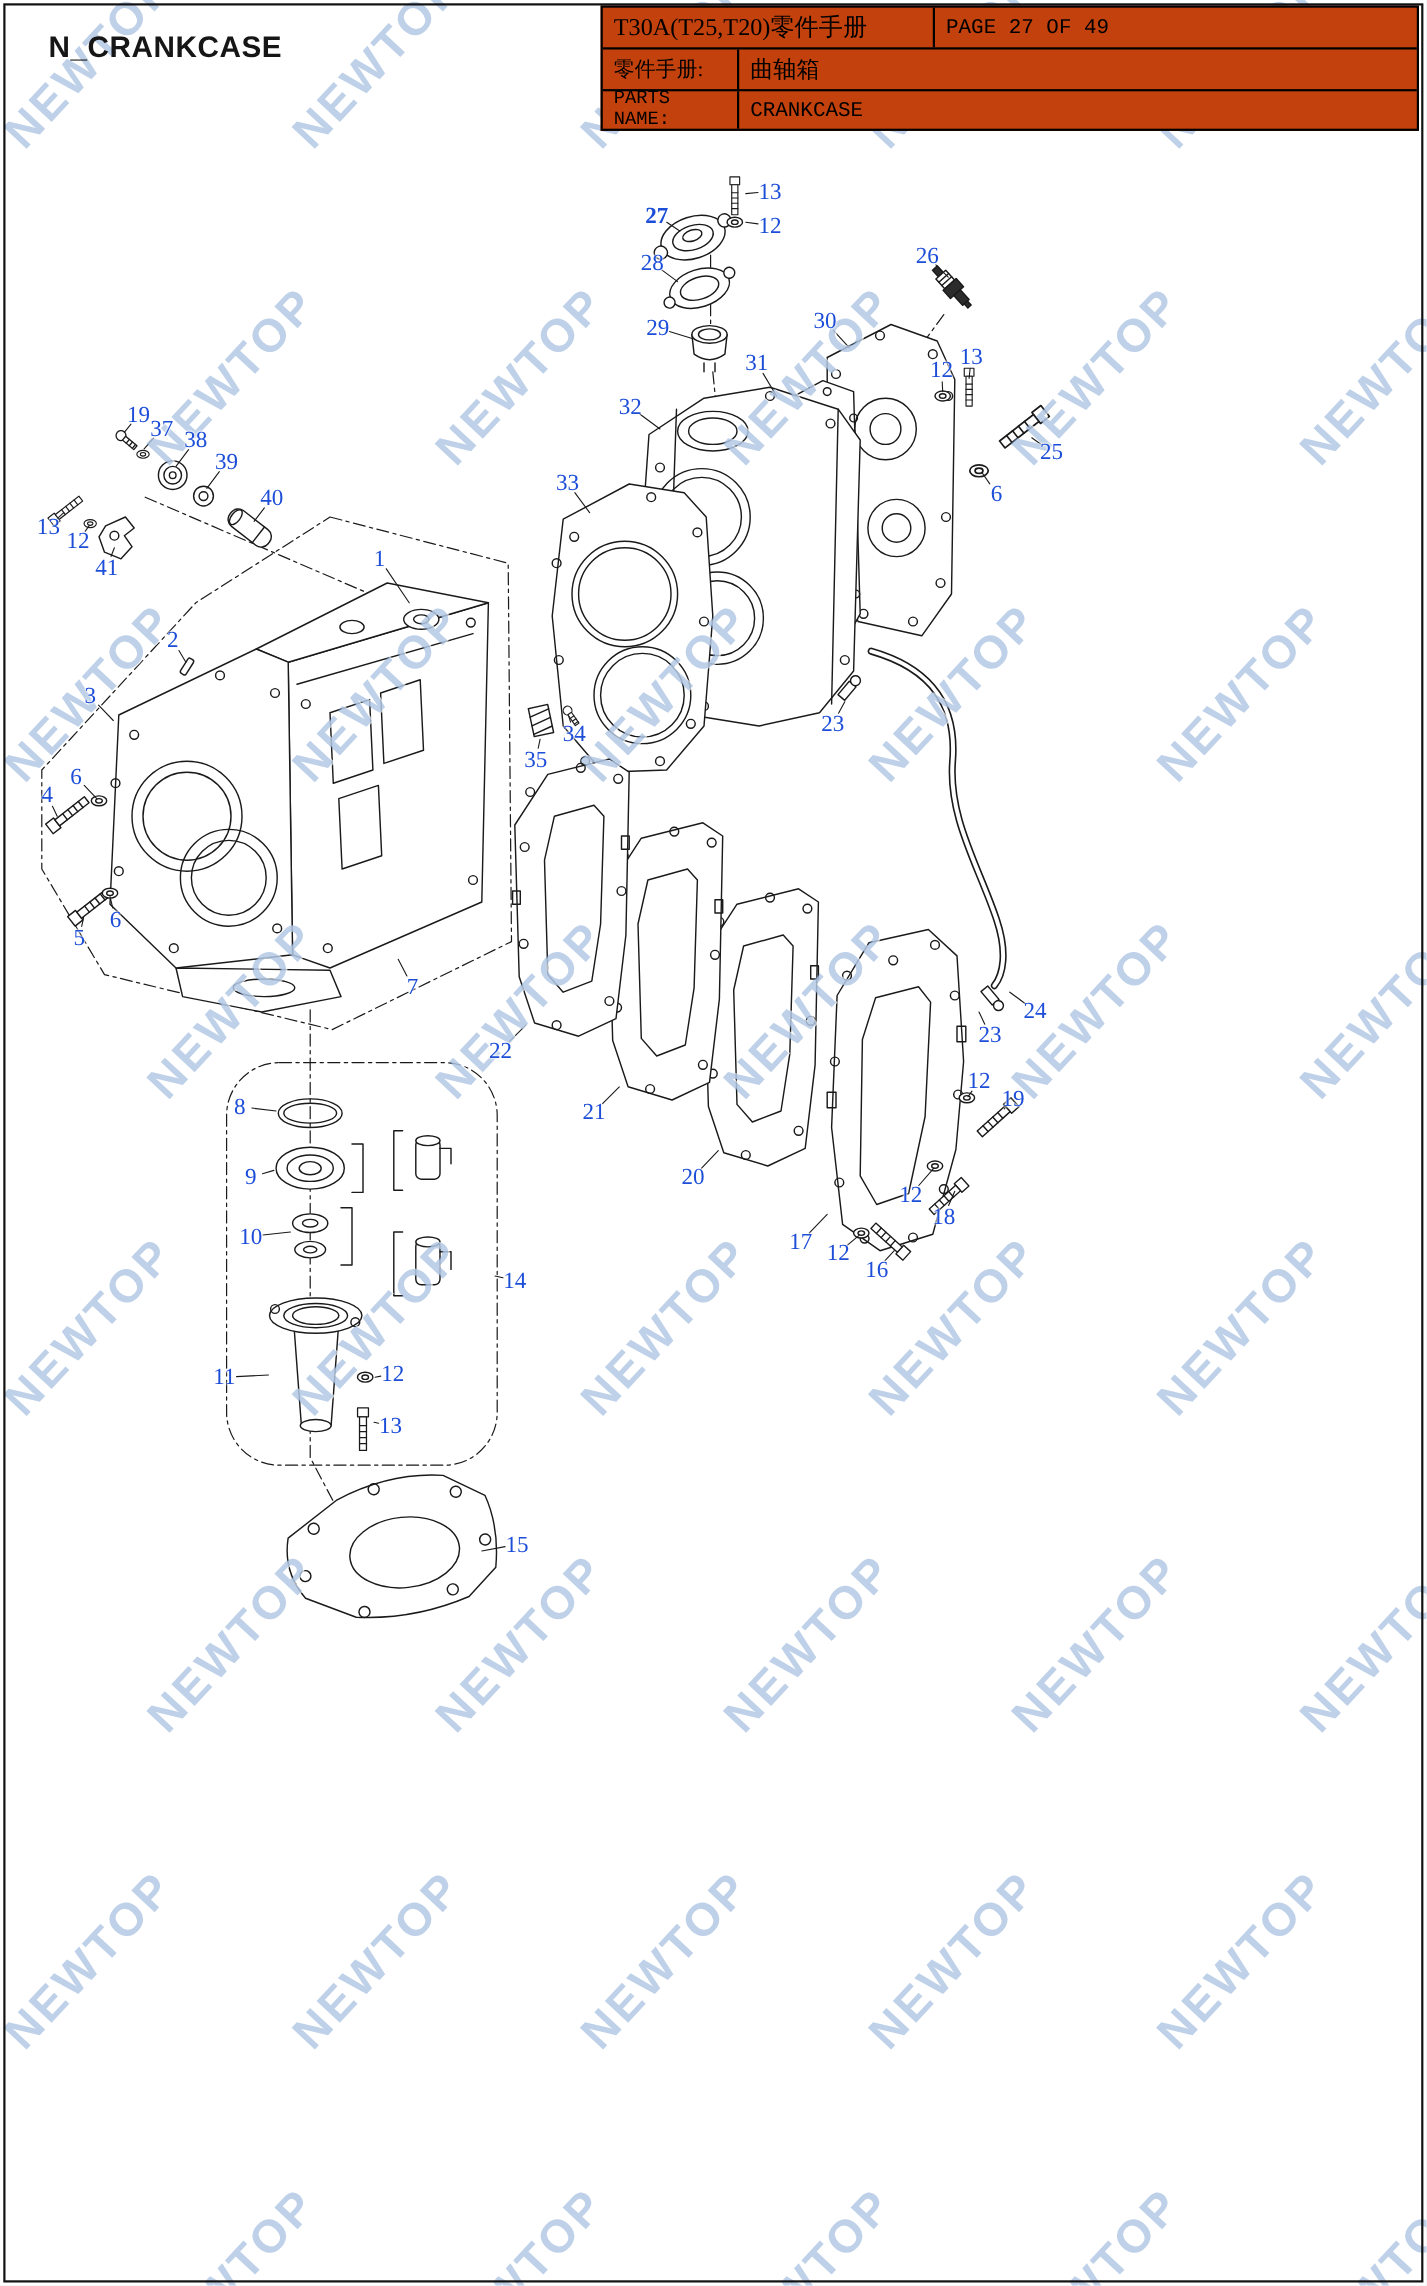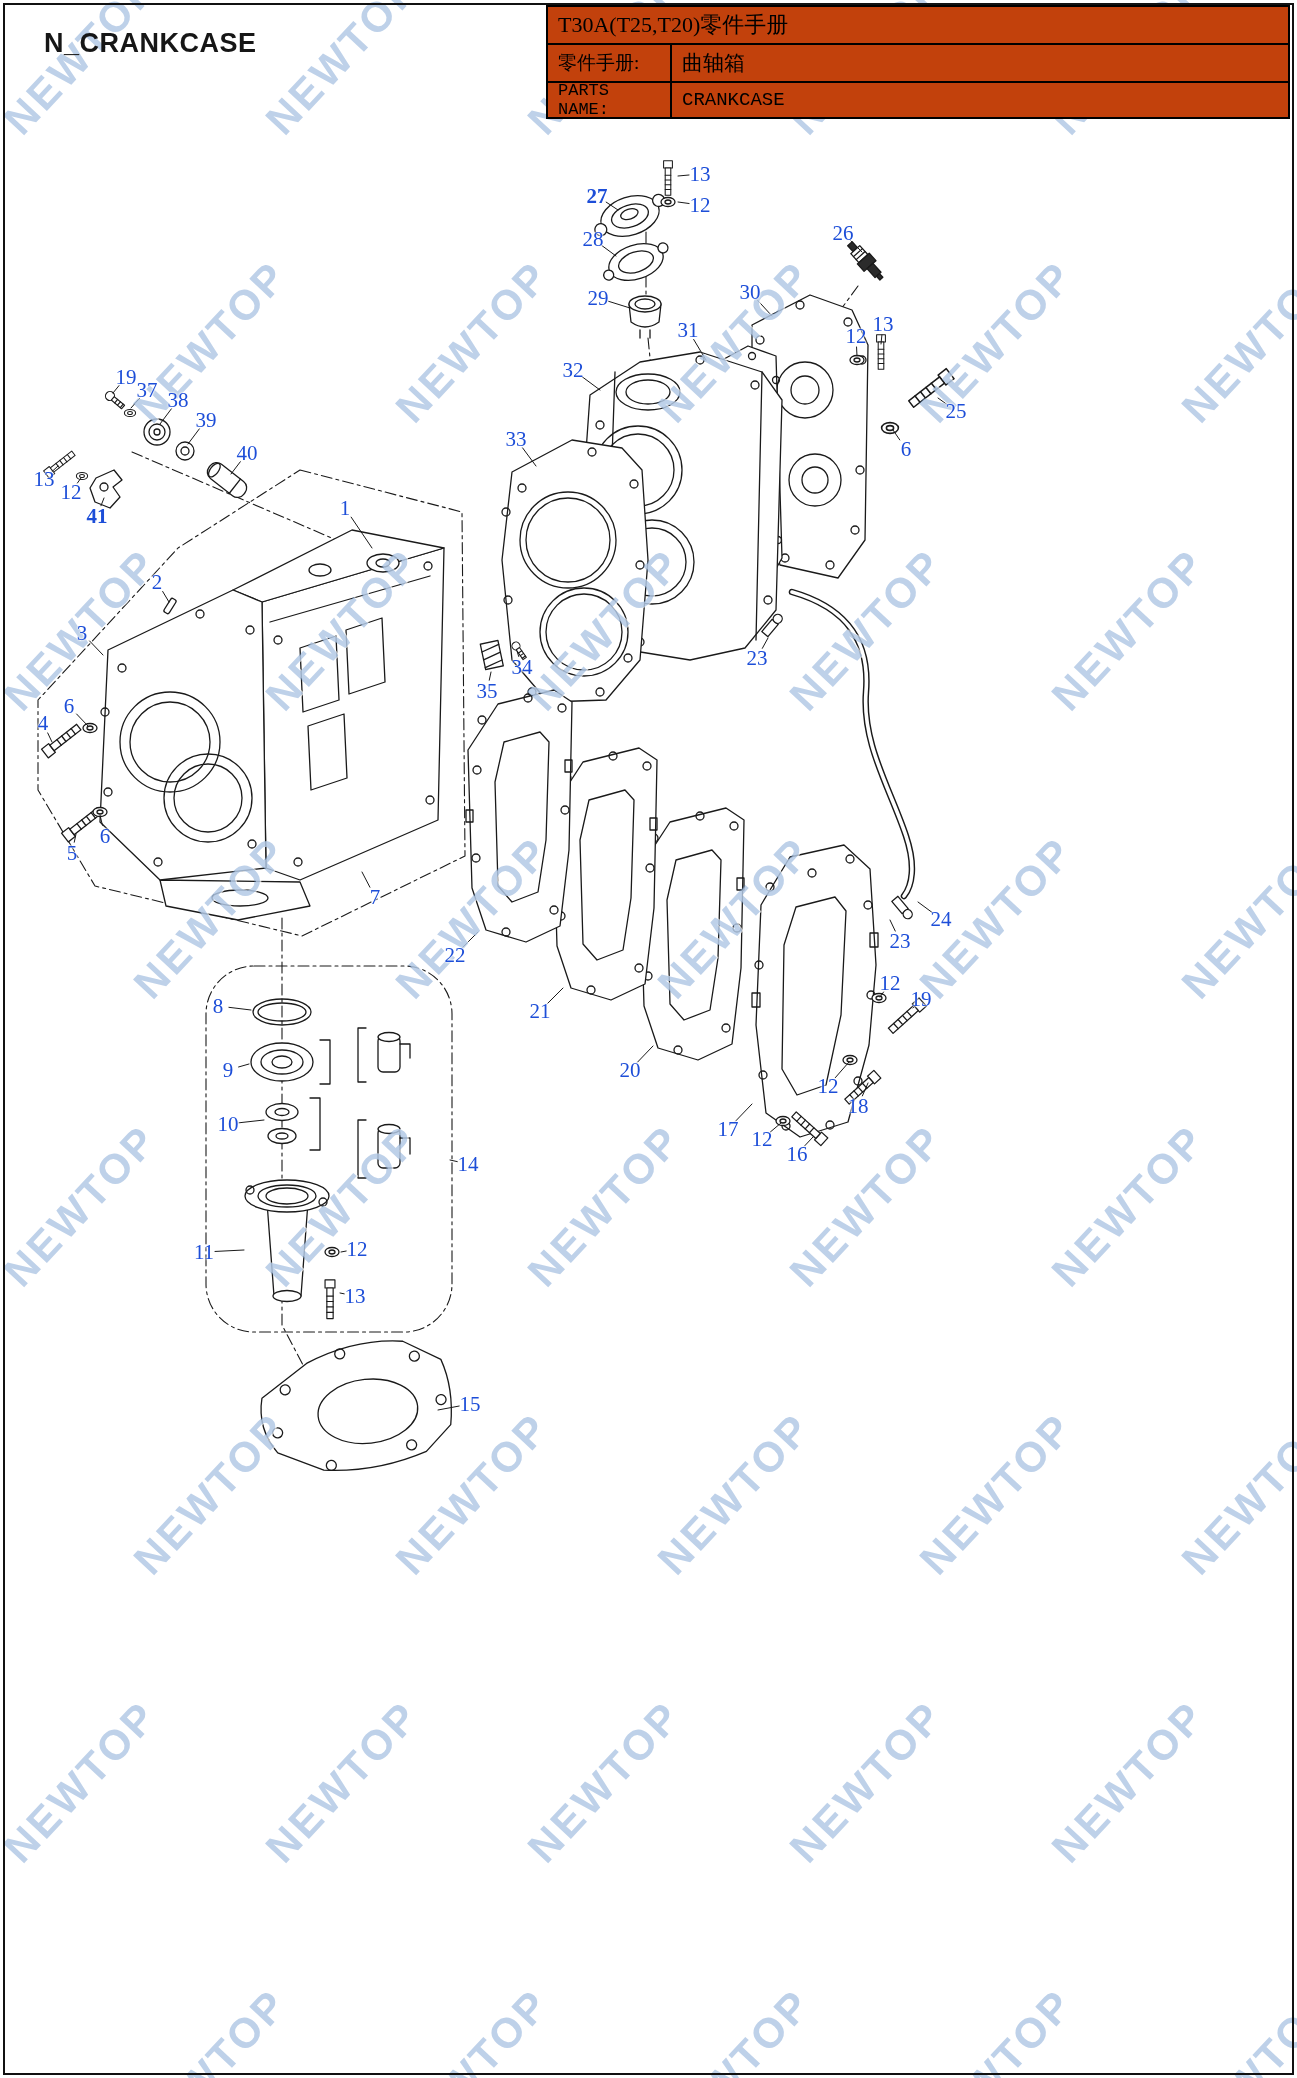--- a/index.html
+++ b/index.html
@@ -65,20 +65,21 @@
 </head>
 <body>
 
 <div class="page">
 
   <div class="doc-title">N_CRANKCASE</div>
 
   <div class="header-table">
     <div class="ht-row r1">
       <div class="ht-cell cell-manual">T30A(T25,T20)零件手册</div>
+      <div class="ht-cell cell-page bordered">PAGE 27 OF 49</div>
     </div>
     <div class="ht-row r2">
       <div class="ht-cell cell-label">零件手册:</div>
       <div class="ht-cell cell-value bordered">曲轴箱</div>
     </div>
     <div class="ht-row r3">
       <div class="ht-cell cell-label mono">PARTS NAME:</div>
       <div class="ht-cell cell-value mono bordered">CRANKCASE</div>
     </div>
   </div>
@@ -507,21 +508,21 @@
       <div class="callout" style="left: 956px; top: 411px;">25</div>
       <div class="callout" style="left: 906px; top: 449px;">6</div>
       <div class="callout" style="left: 516px; top: 439px;">33</div>
       <div class="callout" style="left: 126px; top: 377px;">19</div>
       <div class="callout" style="left: 147px; top: 390px;">37</div>
       <div class="callout" style="left: 178px; top: 400px;">38</div>
       <div class="callout" style="left: 206px; top: 420px;">39</div>
       <div class="callout" style="left: 247px; top: 453px;">40</div>
       <div class="callout" style="left: 44px; top: 479px;">13</div>
       <div class="callout" style="left: 71px; top: 492px;">12</div>
-      <div class="callout" style="left: 97px; top: 516px; font-weight: bold;">41</div>
+      <div class="callout" style="left: 97px; top: 516px;">41</div>
       <div class="callout" style="left: 345px; top: 508px;">1</div>
       <div class="callout" style="left: 157px; top: 582px;">2</div>
       <div class="callout" style="left: 82px; top: 633px;">3</div>
       <div class="callout" style="left: 43px; top: 723px;">4</div>
       <div class="callout" style="left: 69px; top: 706px;">6</div>
       <div class="callout" style="left: 72px; top: 853px;">5</div>
       <div class="callout" style="left: 105px; top: 836px;">6</div>
       <div class="callout" style="left: 375px; top: 897px;">7</div>
       <div class="callout" style="left: 522px; top: 667px;">34</div>
       <div class="callout" style="left: 487px; top: 691px;">35</div>

